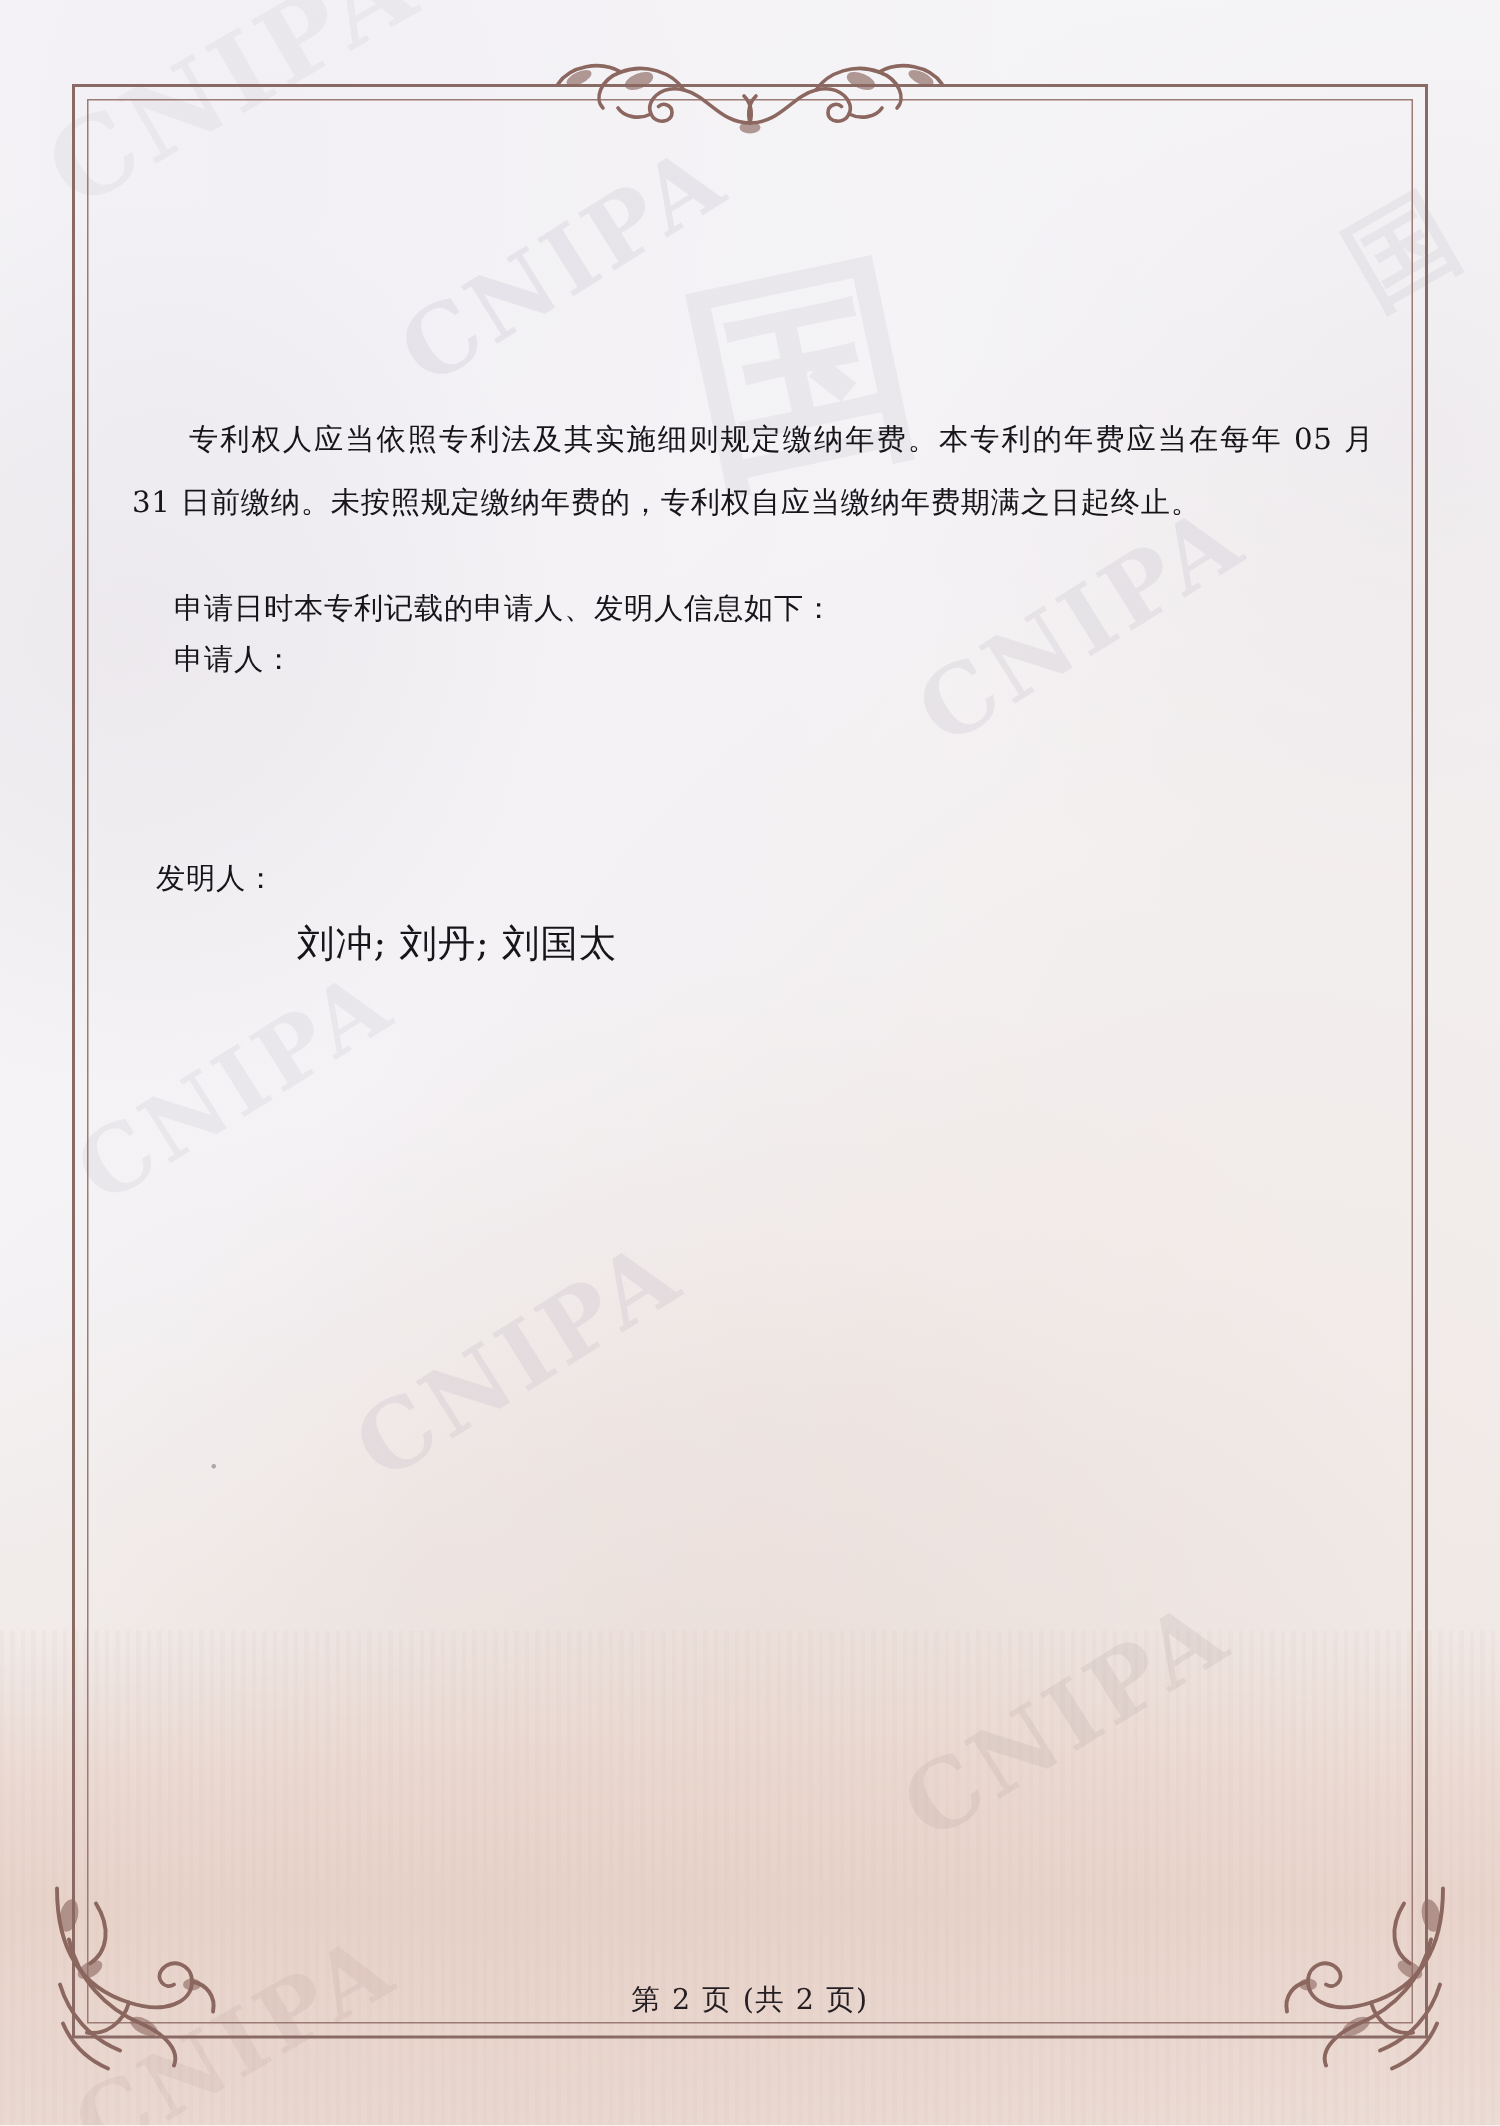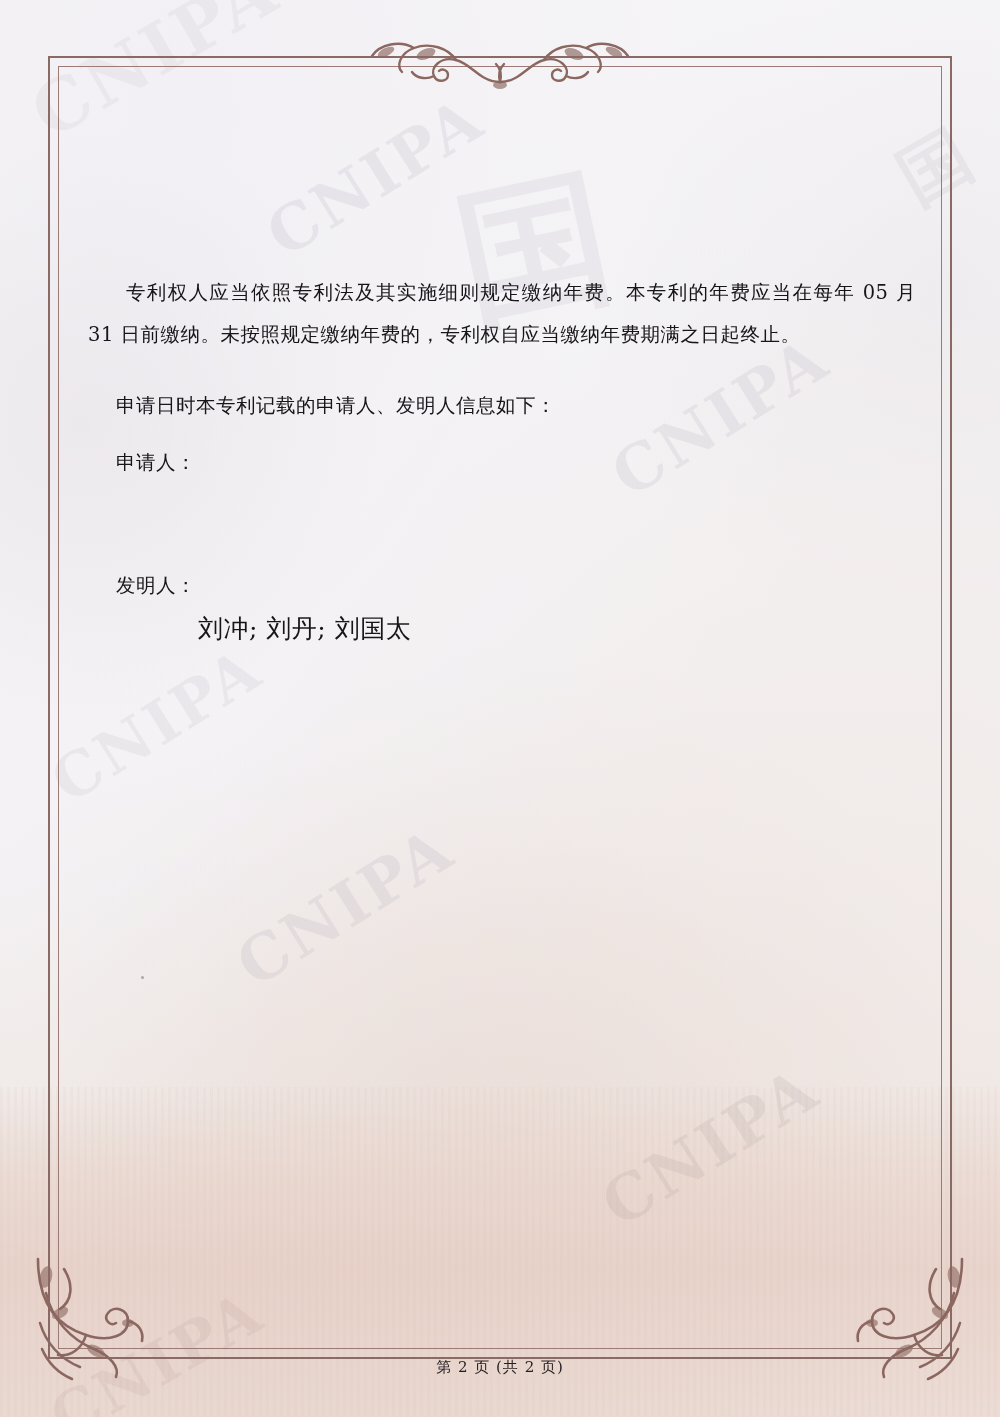--- a/index.html
+++ b/index.html
@@ -150,53 +150,51 @@
     font-size: 19.5px;
     letter-spacing: .5px;
     font-family: Liberation Serif, serif;
   }
   .applicant-label {
     position: absolute;
     left: 116px;
     top: 426px;
     font-size: 19.5px;
     letter-spacing: .5px;
-    margin-top: 23px;
   }
   .applicant-value {
     position: absolute;
     left: 198px;
     top: 460px;
     font-size: 19.5px;
     letter-spacing: .5px;
   }
   .inventor-label {
     position: absolute;
-    left: 116px;
+    left: 104px;
     top: 572px;
     font-size: 19.5px;
     letter-spacing: .5px;
   }
   .inventor-value {
     position: absolute;
     left: 198px;
     top: 612px;
     font-size: 25px;
     letter-spacing: .5px;
   }
   .page-footer {
     position: absolute;
     left: 0;
     right: 0;
     top: 1320px;
     text-align: center;
-    font-size: 15px;
+    font-size: 19px;
     color: #241e22;
     letter-spacing: 1px;
-    margin-top: 38px;
   }
 
   
   .speck {
     position: absolute;
     left: 141px;
     top: 976px;
     width: 3px;
     height: 3px;
     border-radius: 50%;

